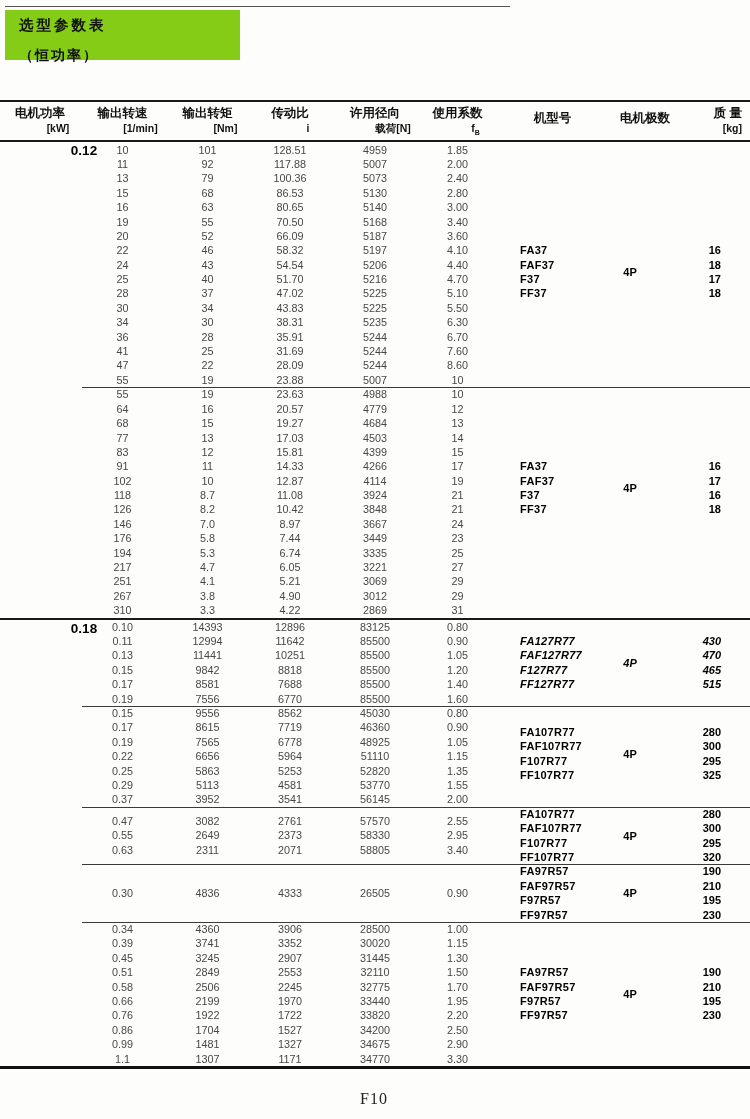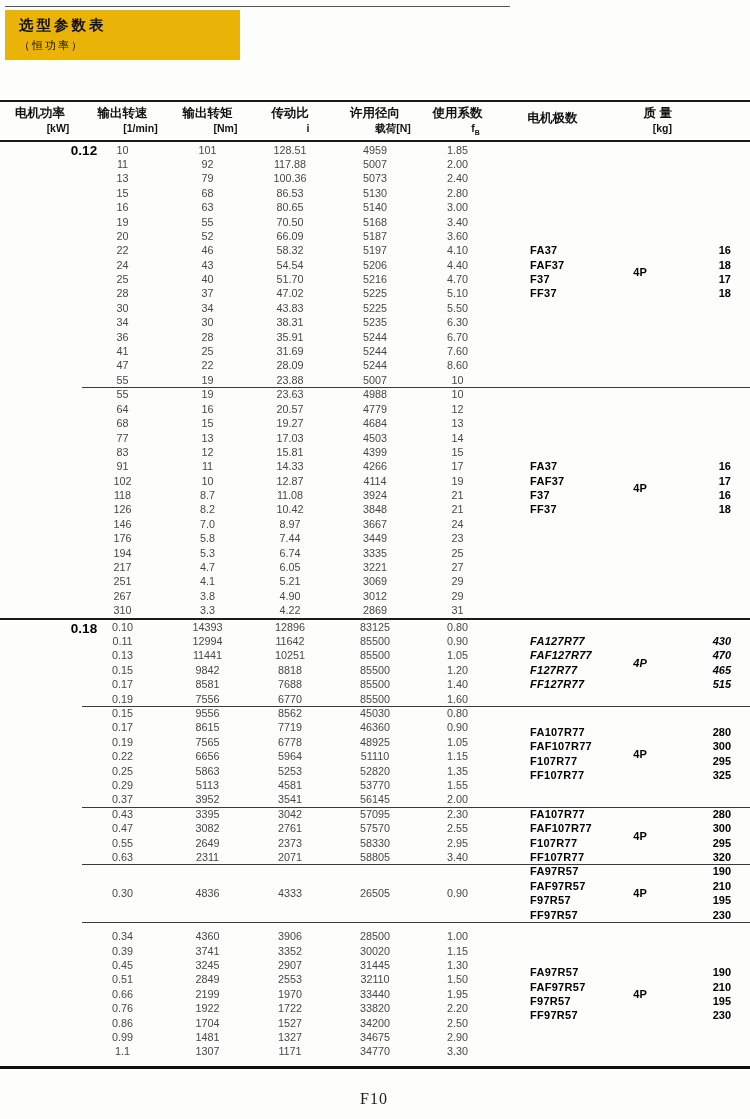--- a/index.html
+++ b/index.html
@@ -4,24 +4,24 @@
 <style>
   html,body{margin:0;padding:0;}
   body{
     width:750px;height:1119px;position:relative;background:#fdfdfc;
     font-family:"Liberation Sans","DejaVu Sans",sans-serif;color:#222;
     overflow:hidden;
   }
   .top-rule{position:absolute;left:5px;top:6px;width:505px;height:1px;background:#555;}
   .title-box{
     position:absolute;left:5px;top:10px;width:235px;height:50px;
-    background:#eab308;padding:6px 0 0 14px;box-sizing:border-box;
+    background:#84cc16;padding:6px 0 0 14px;box-sizing:border-box;
   }
   .title-box .t1{font-weight:bold;font-size:14.5px;letter-spacing:3px;color:#111;}
-  .title-box .t2{font-weight:normal;font-size:11px;letter-spacing:2px;color:#111;margin-top:3px;}
+  .title-box .t2{font-weight:bold;font-size:14px;letter-spacing:2px;color:#111;margin-top:12px;}
   .table-wrap{position:absolute;left:0;top:100px;width:750px;border-radius:16px;}
   .hdr{
     display:grid;grid-template-columns:80px 85px 85px 80px 90px 75px 115px 70px 70px;
     border-top:2px solid #1a1a1a;border-bottom:2px solid #1a1a1a;
     padding:4px 0 3px 0;
   }
   .hcell{text-align:center;font-weight:bold;font-size:12.5px;color:#111;line-height:1.25;}
   .hcell .l2{font-size:10.5px;letter-spacing:0;padding-left:36px;}
   .hcell.mass{text-align:right;padding-right:8px;box-sizing:border-box;}
   .hcell.model-h{padding-top:5px;}
@@ -37,21 +37,21 @@
   .subline{position:absolute;left:82px;right:0;top:0;height:1px;background:#3a3a3a;}
   .rows{
     position:absolute;left:0;top:0;width:495px;height:100%;
     display:flex;flex-direction:column;justify-content:center;
   }
   .row{
     display:grid;grid-template-columns:80px 85px 85px 80px 90px 75px;
     height:14.4px;line-height:14.4px;font-size:10.8px;color:#474747;
   }
   .row div{text-align:center;}
-  .model-block{position:absolute;left:490px;width:255px;}
+  .model-block{position:absolute;left:480px;width:255px;}
   .mrow{display:grid;grid-template-columns:115px 70px 70px;height:14.4px;line-height:14.4px;}
   .mname{font-weight:bold;font-size:11px;color:#000;padding-left:40px;letter-spacing:.3px;}
   .mmass{font-weight:bold;font-size:11px;color:#000;text-align:right;padding-right:14px;}
   .poles{
     position:absolute;left:115px;width:70px;top:50%;transform:translateY(-50%);
     text-align:center;font-weight:bold;font-size:11px;color:#000;
   }
   .bottom-rule{height:3px;background:#111;}
   .footer{
     position:absolute;left:0;top:1090px;width:748px;text-align:center;
@@ -87,20 +87,23 @@
         <div class="l2">i</div>
       </div>
       <div class="hcell">
         <div>许用径向</div>
         <div class="l2">载荷[N]</div>
       </div>
       <div class="hcell">
         <div>使用系数</div>
         <div class="l2">f<sub>B</sub></div>
       </div>
+      <div class="hcell model-h">
+        <div>机型号</div>
+      </div>
       <div class="hcell poles-h">
         <div>电机极数</div>
       </div>
       <div class="hcell mass">
         <div>质 量</div>
         <div class="l2">[kg]</div>
       </div>
     </div>
   <div id="groups">
       <div class="group">
@@ -584,28 +587,20 @@
               <div class="mmass">325</div>
             </div>
             <div class="poles">4P</div>
           </div>
         </div>
         <div class="block" style="height: 57.6px;">
           <div class="subline"></div>
           <div class="rows">
             <div class="row">
               <div></div>
-              <div>0.43</div>
-              <div>3395</div>
-              <div>3042</div>
-              <div>57095</div>
-              <div>2.30</div>
-            </div>
-            <div class="row">
-              <div></div>
               <div>0.47</div>
               <div>3082</div>
               <div>2761</div>
               <div>57570</div>
               <div>2.55</div>
             </div>
             <div class="row">
               <div></div>
               <div>0.55</div>
               <div>2649</div>
@@ -709,20 +704,28 @@
               <div>31445</div>
               <div>1.30</div>
             </div>
             <div class="row">
               <div></div>
               <div>0.51</div>
               <div>2849</div>
               <div>2553</div>
               <div>32110</div>
               <div>1.50</div>
+            </div>
+            <div class="row">
+              <div></div>
+              <div>0.58</div>
+              <div>2506</div>
+              <div>2245</div>
+              <div>32775</div>
+              <div>1.70</div>
             </div>
             <div class="row">
               <div></div>
               <div>0.66</div>
               <div>2199</div>
               <div>1970</div>
               <div>33440</div>
               <div>1.95</div>
             </div>
             <div class="row">

